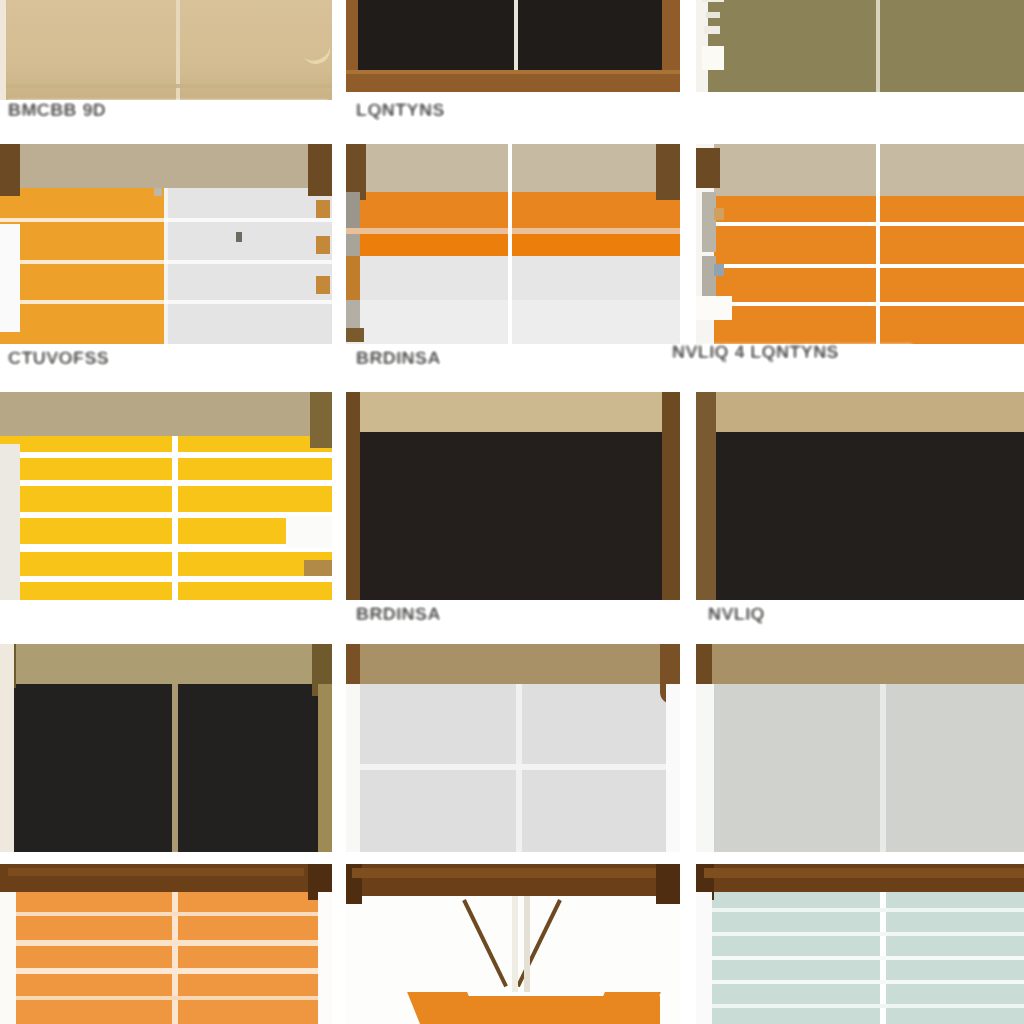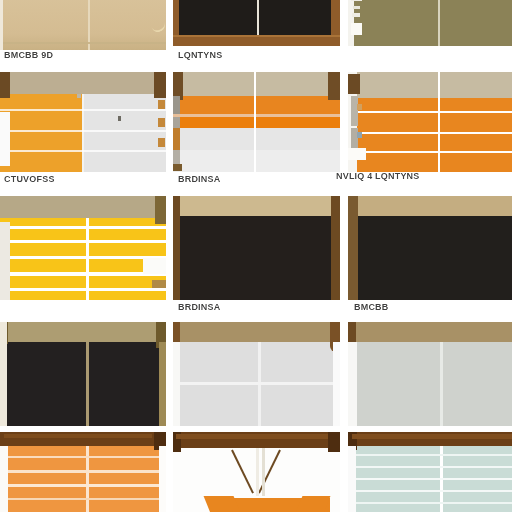--- a/index.html
+++ b/index.html
@@ -289,21 +289,21 @@
   </div>
   <div class="caption" style="left:178px;top:302px;width:158px;">BRDINSA</div>
 
   <div class="cell" style="left:348px;top:196px;width:164px;height:104px;">
     <div class="thumb" style="height:104px;">
       <div class="headrail" style="top:0;height:20px;background:#c4ad81;"></div>
       <div class="bracket l" style="width:10px;height:104px;background:#7a5a30;"></div>
       <div class="panel" style="top:20px;height:84px;background:#221f1c;"></div>
     </div>
   </div>
-  <div class="caption" style="left:354px;top:302px;width:156px;">BMCBB</div>
+  <div class="caption" style="left:354px;top:302px;width:156px;">NVLIQ</div>
 
   <div class="rowgap" style="top:318px;height:4px;"></div>
 
   <div class="cell" style="left:0;top:322px;width:166px;height:104px;">
     <div class="thumb" style="height:104px;">
       <div class="headrail" style="top:0;height:20px;background:#ad9d72;"></div>
       <div class="bracket l" style="width:8px;height:22px;background:#6e5a2c;"></div>
       <div class="bracket r" style="width:10px;height:26px;background:#6e5a2c;"></div>
       <div class="panel" style="top:20px;height:84px;background:#232020;"></div>
       <div class="mullion" style="left:86px;top:20px;background:#ab9a72;width:3px;"></div>

